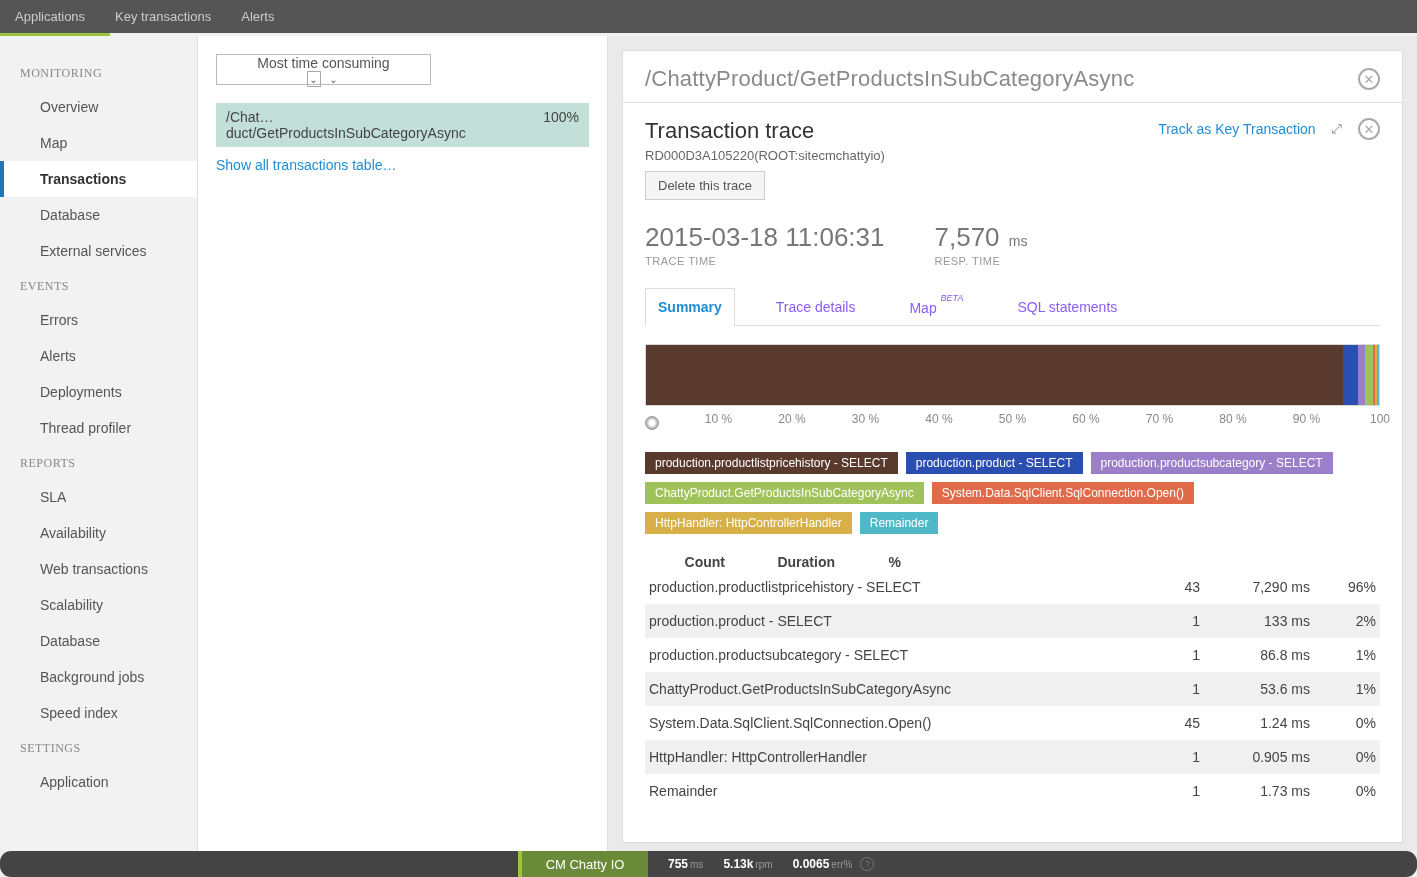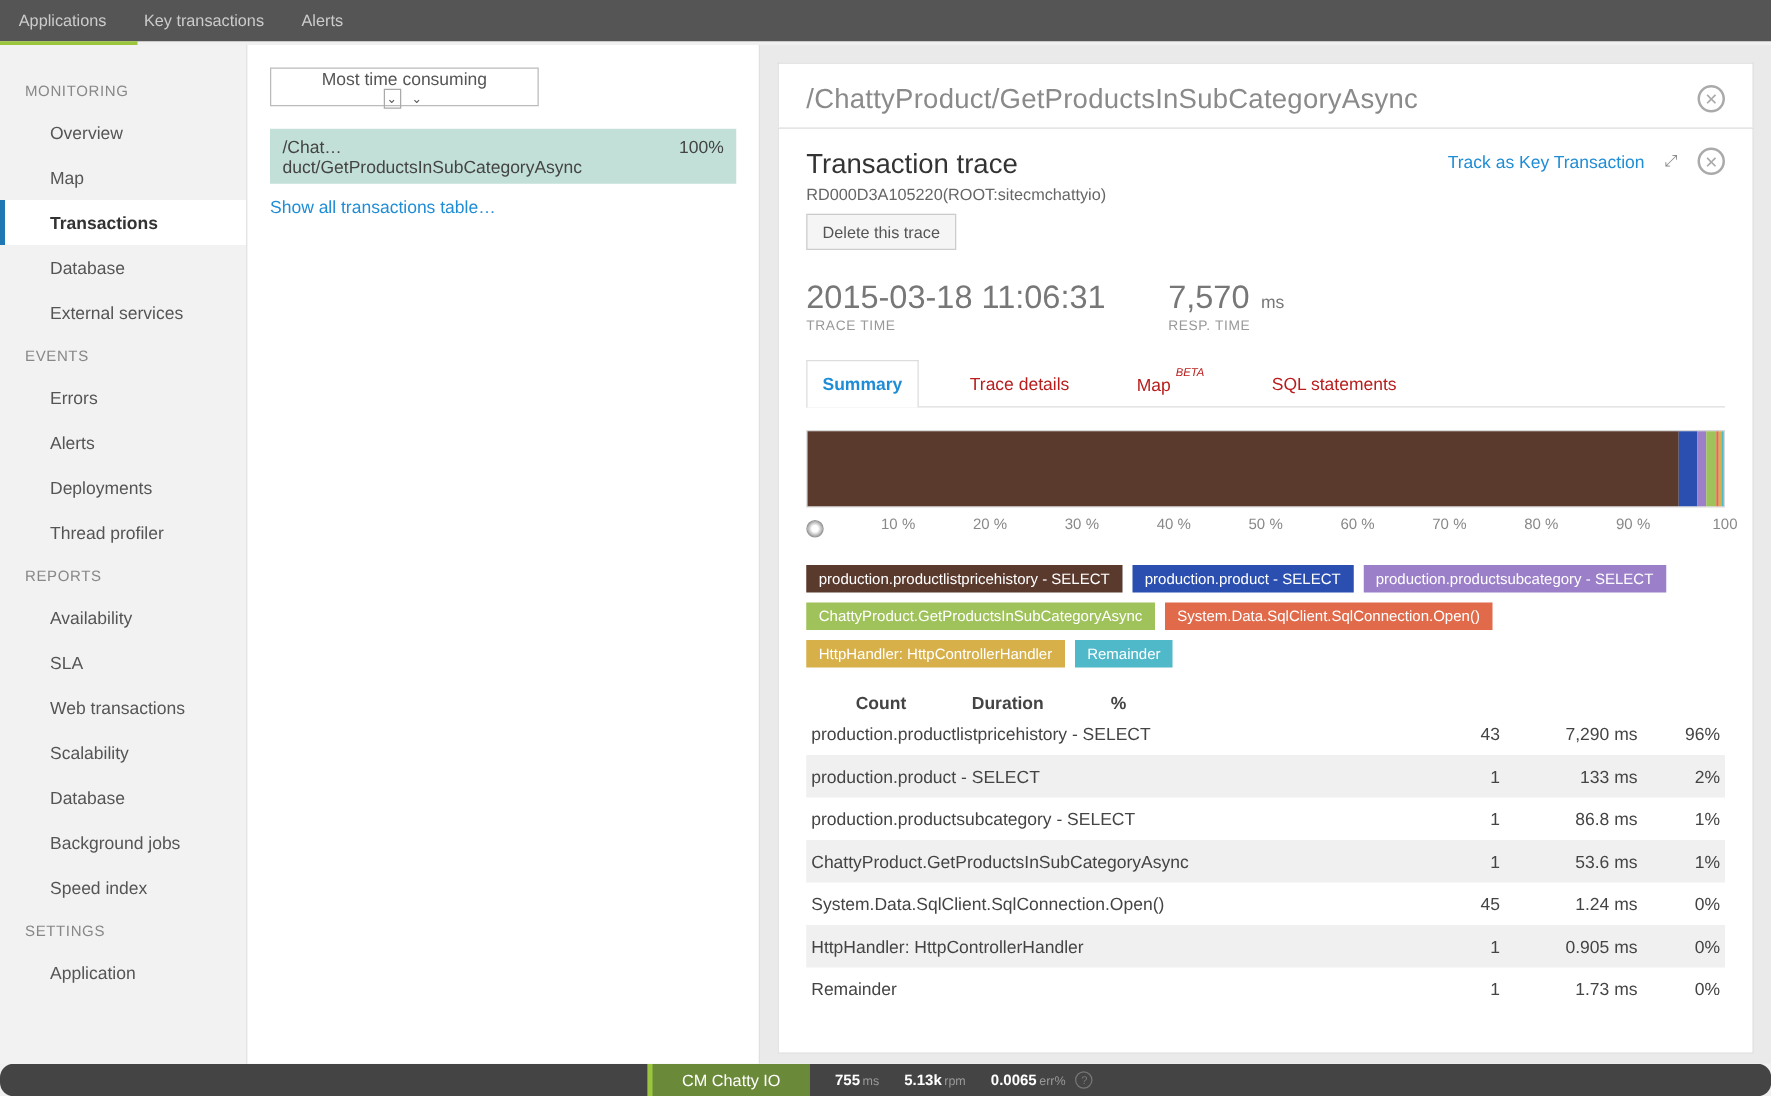--- a/index.html
+++ b/index.html
@@ -2,21 +2,21 @@
 <html><head>
 <meta charset="utf-8">
 <style>
 * { box-sizing: border-box; margin: 0; padding: 0; }
 body { font-family: "Helvetica Neue", Arial, sans-serif; font-size: 14px; color: #333; background: #f0f0f0; overflow: hidden; }
 .topnav { background: #555; height: 33px; display: flex; align-items: center; padding: 0 15px; }
 .topnav a { color: #ccc; text-decoration: none; margin-right: 30px; font-size: 13px; }
 .accentbar { height: 3px; background: #9bc53d; width: 110px; }
 .layout { display: flex; height: calc(100vh - 36px - 26px); }
 .sidebar { width: 198px; background: #f2f2f2; overflow-y: auto; border-right: 1px solid #e0e0e0; padding-top: 20px; }
-.sideheading { color: #888; font-size: 12px; font-weight: 500; letter-spacing: 0.5px; padding: 10px 20px 8px; }
+.sideheading { color: #888; font-size: 12px; font-weight: 500; letter-spacing: 0.5px; padding: 10px 20px 8px; font-family: Liberation Serif, serif; }
 .sideitem { display: block; padding: 10px 20px 10px 40px; color: #555; text-decoration: none; font-size: 14px; }
 .sideitem.active { background: #fff; font-weight: bold; color: #333; border-left: 4px solid #1f77b4; padding-left: 36px; }
 .contentcol { width: 410px; background: #fff; padding: 18px 0 0 18px; border-right: 1px solid #e0e0e0; }
 .selectwrap { display: inline-flex; border: 1px solid #bbb; height: 31px; align-items: center; padding: 0 8px; font-size: 14px; color: #555; width: 215px; justify-content: space-between; margin-bottom: 18px; flex-direction: column; }
 .selectwrap .dd { display:flex; gap:6px; }
 .selectwrap .dd span { border:1px solid #aaa; width:14px; height:16px; display:flex; align-items:center; justify-content:center; font-size:10px;}
 .txnrow { display:flex; justify-content: space-between; background:#c2e0d7; padding:6px 10px; margin-right:18px; color:#444; font-size:14px;gap:44px; }
 .showall { color:#1f8dd6; padding: 10px 0; display:inline-block; font-size:14px; }
 .detailpanel { flex:1; background:#eaeaea; padding: 14px 14px 0; overflow:hidden; }
 .panelhead { background:#fff; border:1px solid #ddd; border-bottom:none; padding: 15px 22px 10px; display:flex; justify-content:space-between; align-items:center;gap:39px; }
@@ -27,21 +27,21 @@
 .tracehdr h2 { color:#333; font-weight:400; font-size:22px; }
 .trackkey { color:#1f8dd6; font-size:14px; display:flex; align-items:center; gap:16px; }
 .expandicon { color:#888; font-size:13px; }
 .subtitle { color:#666; font-size:13px; margin-top:4px; }
 .delbtn { display:inline-block; border:1px solid #ccc; background:#f5f5f5; padding:6px 12px; color:#555; font-size:13px; margin-top:8px; }
 .metricsrow { display:flex; gap:50px; margin-top:22px; }
 .metric .big { color:#777; font-size:26px; font-weight:300; }
 .metric .big small { font-size:14px; margin-left:2px; }
 .metric .lbl { color:#999; font-size:11px; letter-spacing:0.5px; margin-top:2px; }
 .tabs { display:flex; gap:28px; margin-top:20px; border-bottom:1px solid #ddd; }
-.tab { padding:10px 12px; color:#b91c1c; font-size:14px; border:1px solid transparent; border-bottom:none; position:relative; top:1px; }
+.tab { padding:10px 12px; color:#8b5cf6; font-size:14px; border:1px solid transparent; border-bottom:none; position:relative; top:1px; }
 .tab.active { color:#1f8dd6; font-weight:bold; border-color:#ddd; background:#fff; }
 .tab sup { font-size:9px; font-style:italic; position:relative; top:-6px; }
 .chartarea { margin-top:18px; height:90px; position:relative; }
 .stackbar { height:62px; display:flex; width:100%; border:1px solid #d8d8d8; }
 .seg { height:100%; }
 .axis { position:relative; height:20px; margin-top:6px; color:#888; font-size:12px; }
 .axis span { position:absolute; transform:translateX(-50%); }
 .slider-dot { width:14px; height:14px; border-radius:50%; background:radial-gradient(circle,#fff 30%, #aaa 70%); position:absolute; left:0; bottom:4px; border:1px solid #999;}
 .legendwrap { display:flex; flex-wrap:wrap; gap:8px; margin-top:18px; }
 .legenditem { color:#fff; font-size:12px; padding:4px 10px; white-space:nowrap; }
@@ -78,22 +78,22 @@
     <a class="sideitem">Database</a>
     <a class="sideitem">External services</a>
 
     <div class="sideheading">EVENTS</div>
     <a class="sideitem">Errors</a>
     <a class="sideitem">Alerts</a>
     <a class="sideitem">Deployments</a>
     <a class="sideitem">Thread profiler</a>
 
     <div class="sideheading">REPORTS</div>
+    <a class="sideitem">SLA</a>
     <a class="sideitem">Availability</a>
-    <a class="sideitem">SLA</a>
     <a class="sideitem">Web transactions</a>
     <a class="sideitem">Scalability</a>
     <a class="sideitem">Database</a>
     <a class="sideitem">Background jobs</a>
     <a class="sideitem">Speed index</a>
 
     <div class="sideheading">SETTINGS</div>
     <a class="sideitem">Application</a>
   </div>
 

